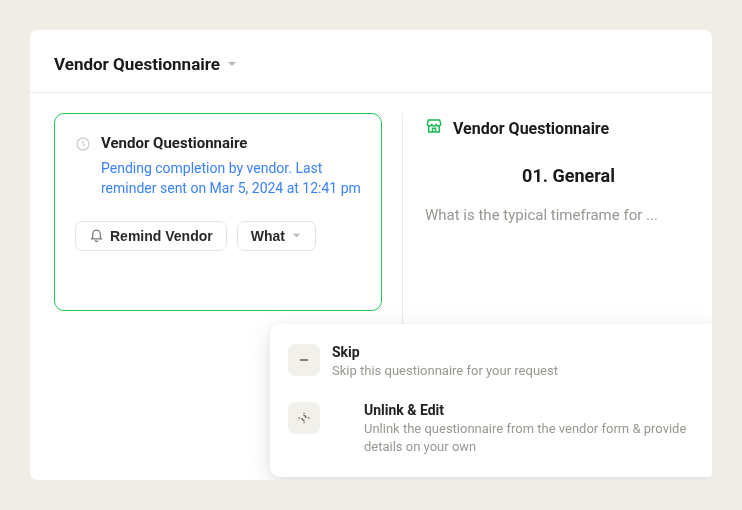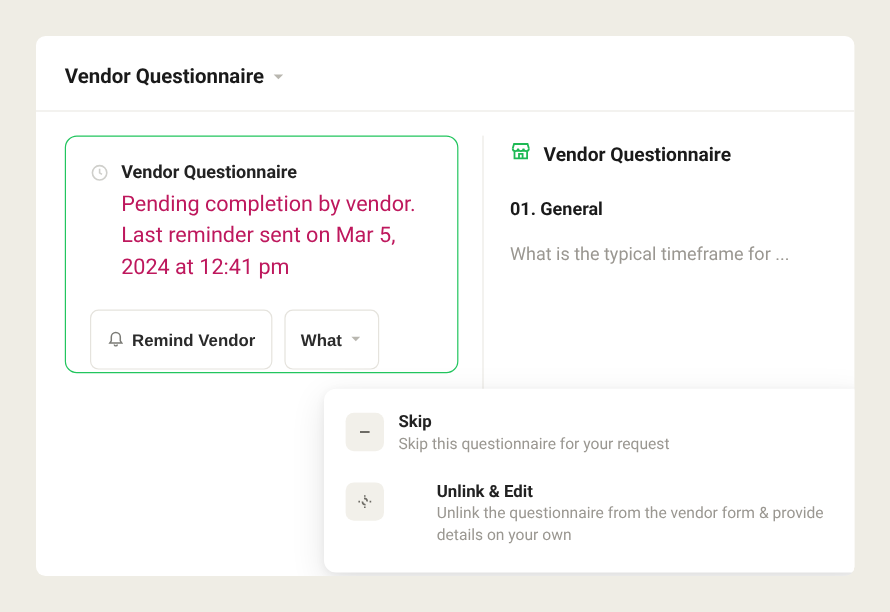--- a/index.html
+++ b/index.html
@@ -57,34 +57,34 @@
     margin-top: 2px;
     color: #cfcfcb;
   }
   .card-title {
     font-size: 15px;
     font-weight: 700;
     color: #222;
     margin-bottom: 6px;
   }
   .card-desc {
-    font-size: 18px;
-    color: #be185d;
+    font-size: 14px;
+    color: #3b82f6;
     line-height: 1.45;
   }
   .card-actions {
     display: flex;
     gap: 10px;
     margin-top: 22px;
   }
   .btn {
     display: inline-flex;
     align-items: center;
     gap: 6px;
-    padding: 15px 13px;
+    padding: 5px 13px;
     border: 1px solid #e5e3dd;
     border-radius: 7px;
     background: #fff;
     font-size: 14px;
     font-weight: 600;
     color: #2b2b2b;
     cursor: pointer;
   }
   .btn .icon { color: #7b7b76; }
   .right-panel {
@@ -99,24 +99,25 @@
     gap: 10px;
     margin-bottom: 26px;
   }
   .store-icon { color: #1db954; }
   .right-title {
     font-size: 16px;
     font-weight: 700;
     color: #1a1a1a;
   }
   .section-label {
-    font-size: 15px;
+    font-size: 18px;
     font-weight: 700;
     color: #1a1a1a;
     margin-bottom: 20px;
+    text-align: center;
   }
   .question {
     font-size: 15px;
     color: #9a9791;
     white-space: nowrap;
     margin-bottom: 24px;
   }
   .hint {
     font-size: 15px;
     color: #9a9791;

